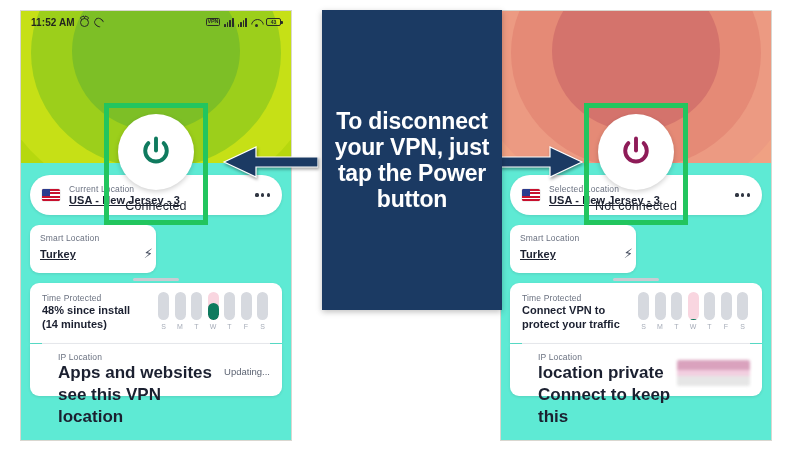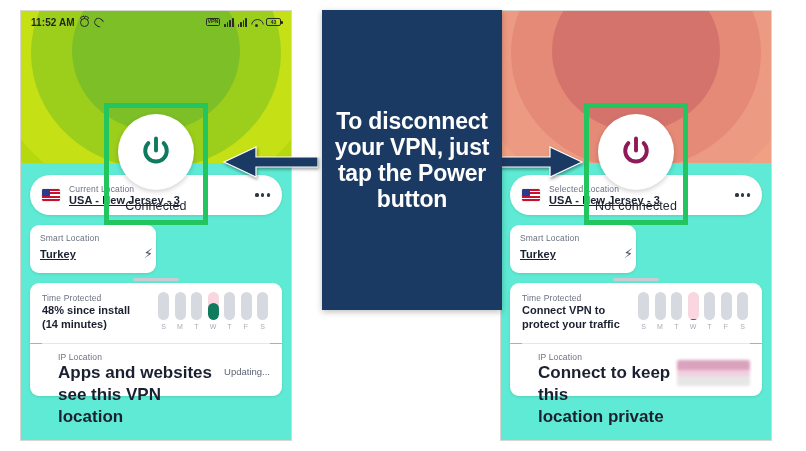--- a/index.html
+++ b/index.html
@@ -406,22 +406,22 @@
               <div class="bar-col">
                 <div class="bar"></div>
                 <div class="bar-day">S</div>
               </div>
             </div>
         </div>
         <div class="ip-divider"></div>
         <div class="card ip-card">
           <div>
             <div class="card-label">IP Location</div>
+            <div class="ip-value">location private</div>
             <div class="ip-value">Connect to keep this</div>
-            <div class="ip-value">location private</div>
           </div>
           <div class="ip-blur"></div>
         </div>
       </div>
 
     </div>
   </div>
 
   <div class="arrow arrow-left">
     <svg width="96" height="34" viewBox="0 0 96 34">

